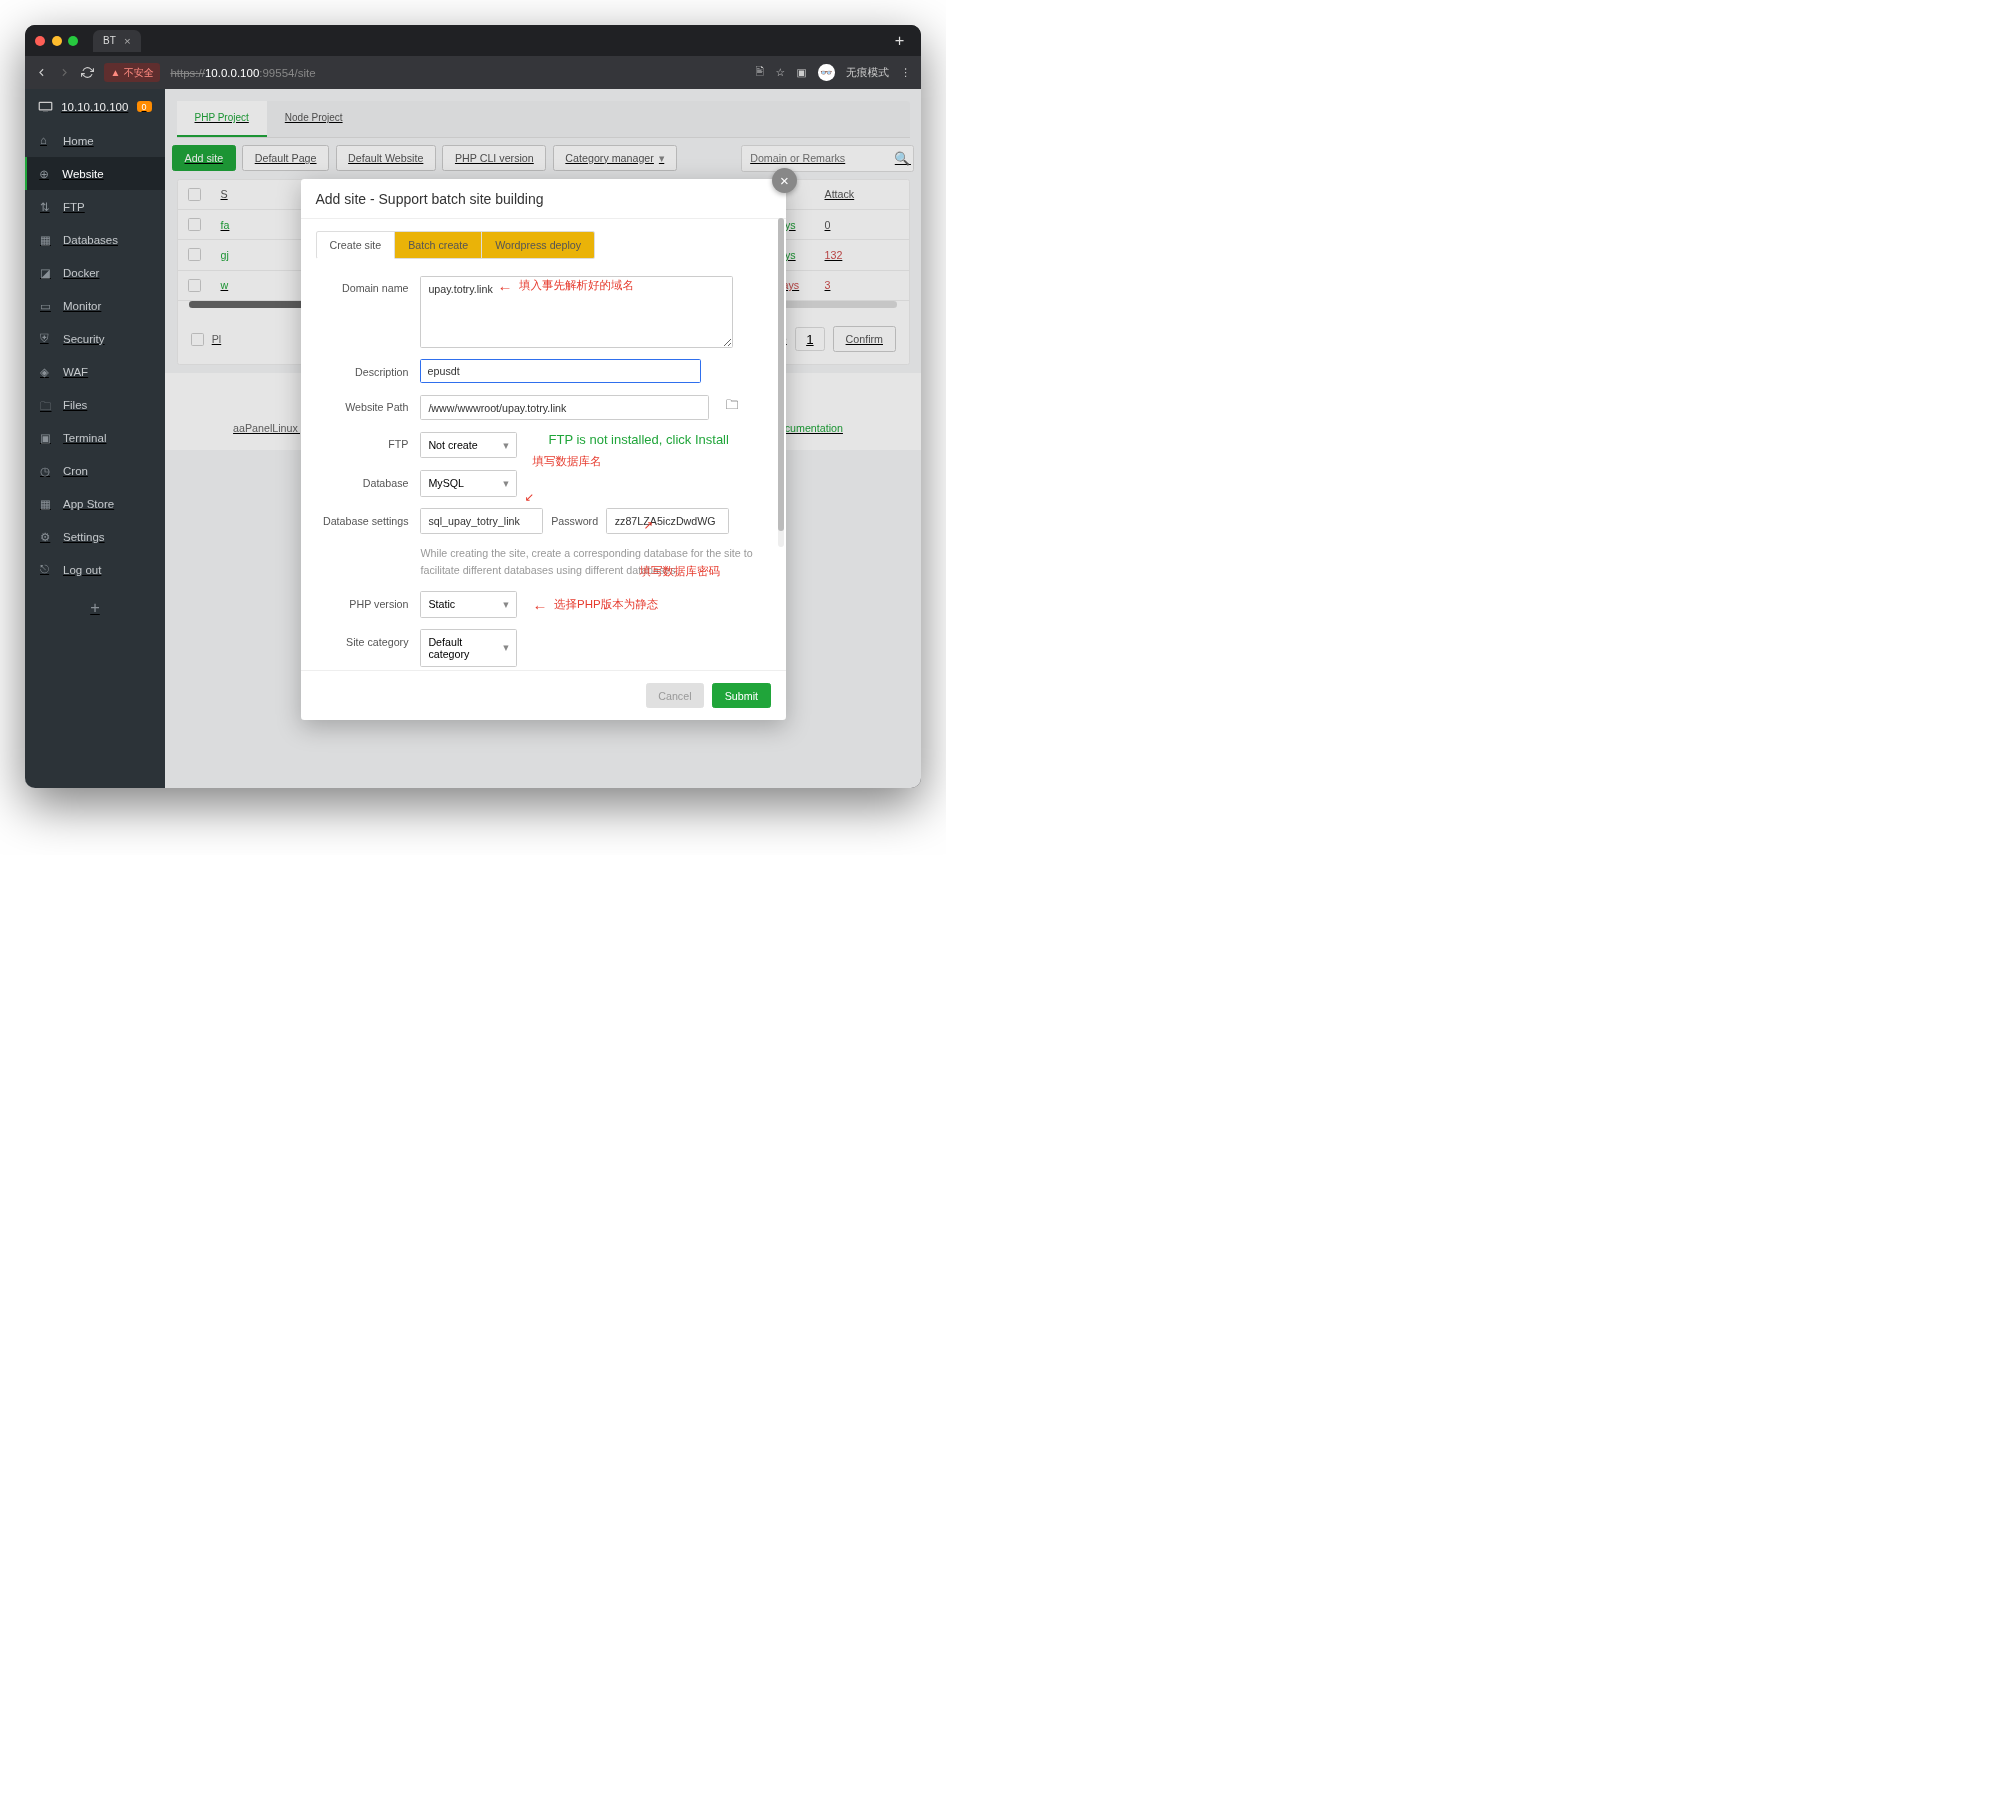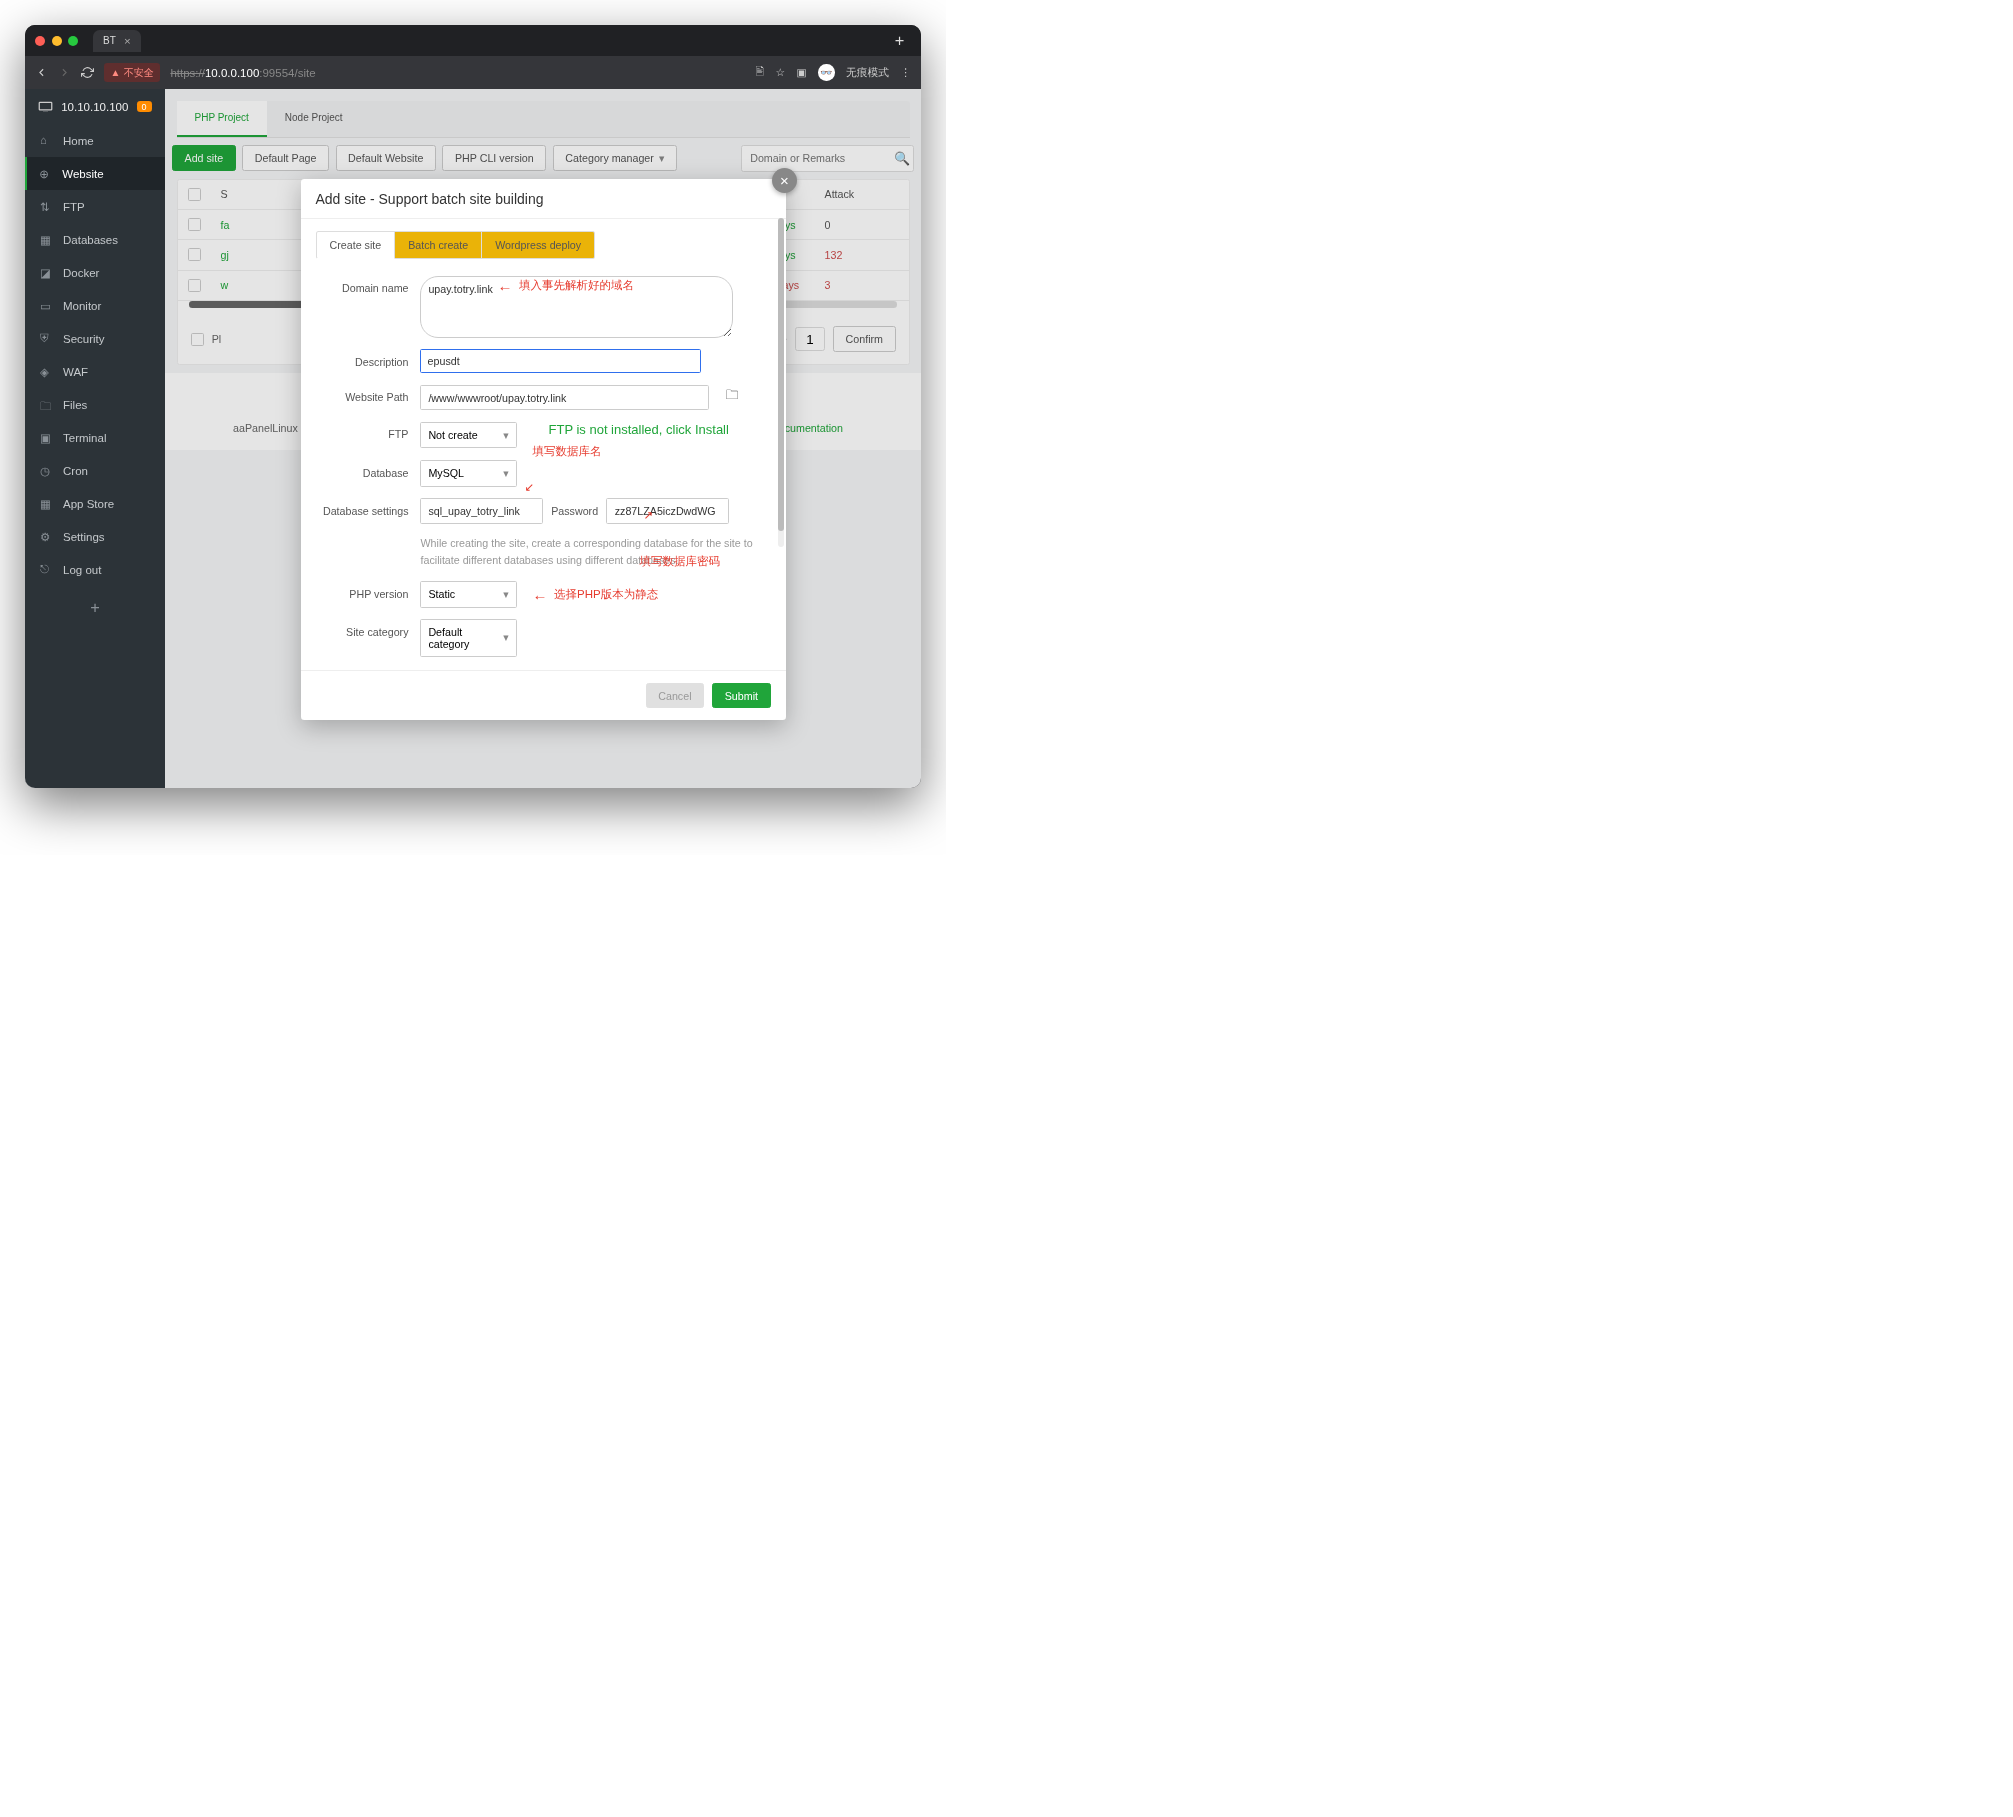--- a/index.html
+++ b/index.html
@@ -16,21 +16,21 @@
   .newtab { margin-left:auto; color:#ddd; font-size:16.4px; padding:0 6.6px;}
   .addr { display:flex; align-items:center; background:#35363a; height:33px; padding:0 10px; gap:10px; color:#ccc; }
   .addr svg { flex-shrink:0; }
   .url { flex:1; font-size:11.5px; }
   .url .dim{color:#888;} .url .host{color:#fff;}
   .badge-warn { background:#5f2e2e; color:#ff8a80; font-size:10px; padding:2.5px 6.6px; border-radius:3.3px; display:flex; align-items:center; gap:3.3px;}
   .chrome-icons { display:flex; gap:11.5px; align-items:center; color:#ccc; font-size:10.7px;}
   .incog { background:#fff; color:#333; width:16.4px; height:16.4px; border-radius:50%; display:flex; align-items:center; justify-content:center; font-size:10px;}
 
   
-  .app { display:flex; background:#f4f5f7; min-height: 699px; position:relative; }
+  .app { display:flex; background:#f4f5f7; min-height: 699px; position:relative;text-decoration:underline; }
   .sidebar { width:140px; background:#2c3338; color:#c5c9cc; font-size:11.5px; }
   .side-head { display:flex; align-items:center; gap:8.2px; padding:11.5px 13px; color:#eee; font-size:11.5px;}
   .side-head .count { background:#ff8c00; color:#fff; border-radius:3.3px; font-size:9px; padding:0.8px 5px;}
   .nav-item { display:flex; align-items:center; gap:10px; padding:10px 15px; cursor:pointer; }
   .nav-item.active { background:#1f2529; border-left:2.5px solid #20a53a; padding-left:12.3px; color:#fff;}
   .nav-item .ico { width:13px; height:13px; color:#8a9197; }
   .nav-add { text-align:center; padding:11.5px; color:#8a9197; font-size:16.4px;}
 
   .main { flex:1; padding:0; position:relative; }
   .tabsbar { background:#f0f1f2; border-bottom:0.8px solid #e0e0e0; display:flex; margin:11.5px 11.5px 0 11.5px; border-radius:3.3px 3.3px 0 0; }
@@ -67,21 +67,21 @@
   .modal-tabs { display:flex; gap:0; padding:11.5px 15px 0 15px;}
   .mtab { padding:7.4px 13px; border:0.8px solid #ddd; font-size:10.7px; color:#555; cursor:pointer; background:#eab308;}
   .mtab:first-child{border-radius:2.5px 0 0 2.5px;}
   .mtab:last-child{border-radius:0 2.5px 2.5px 0;}
   .mtab.active { background:#fff; border-bottom-color:#fff; position:relative; z-index:1;}
   .mtab + .mtab { border-left:0;}
   .modal-body { padding:5px 18px 13px 18px; max-height:411px; overflow-y:auto; }
   .field { display:flex; align-items:flex-start; gap:11.5px; margin:11.5px 0; position:relative;}
   .field > label { width:90px; text-align:right; font-size:10.7px; color:#555; padding-top:6.6px; }
   .field textarea, .field input[type=text] { border:0.8px solid #ccc; border-radius:1.6px; padding:5.8px 7.4px; font-size:10.7px; color:#333; outline:none;}
-  .field textarea { width:313px; height:62px; resize:both;border-radius:18px;}
+  .field textarea { width:313px; height:72px; resize:both;}
   .field input.full { width:289px;}
   .field input.focus { border:1.6px solid #2f6fed; padding:5px 6.6px; width:281px;}
   .field .folder { color:#333; margin-left:5px; font-size:13px;}
   .sel { border:0.8px solid #ccc; border-radius:1.6px; padding:5.8px 7.4px; width:97px; font-size:10.7px; display:flex; justify-content:space-between; align-items:center; cursor:pointer; background:#fff;}
   .sel::after { content:"▾"; color:#888;}
   .hint { font-size:13px; color:#20a53a; margin-left:20px;text-align:center; }
   .dbrow { display:flex; align-items:center; gap:8.2px;}
   .dbrow input { width:123px; }
   .dbrow label.inline { font-size:10.7px; color:#555;}
   .note { font-size:10.7px; color:#999; margin:5px 0 0 102px; line-height:1.6;}

